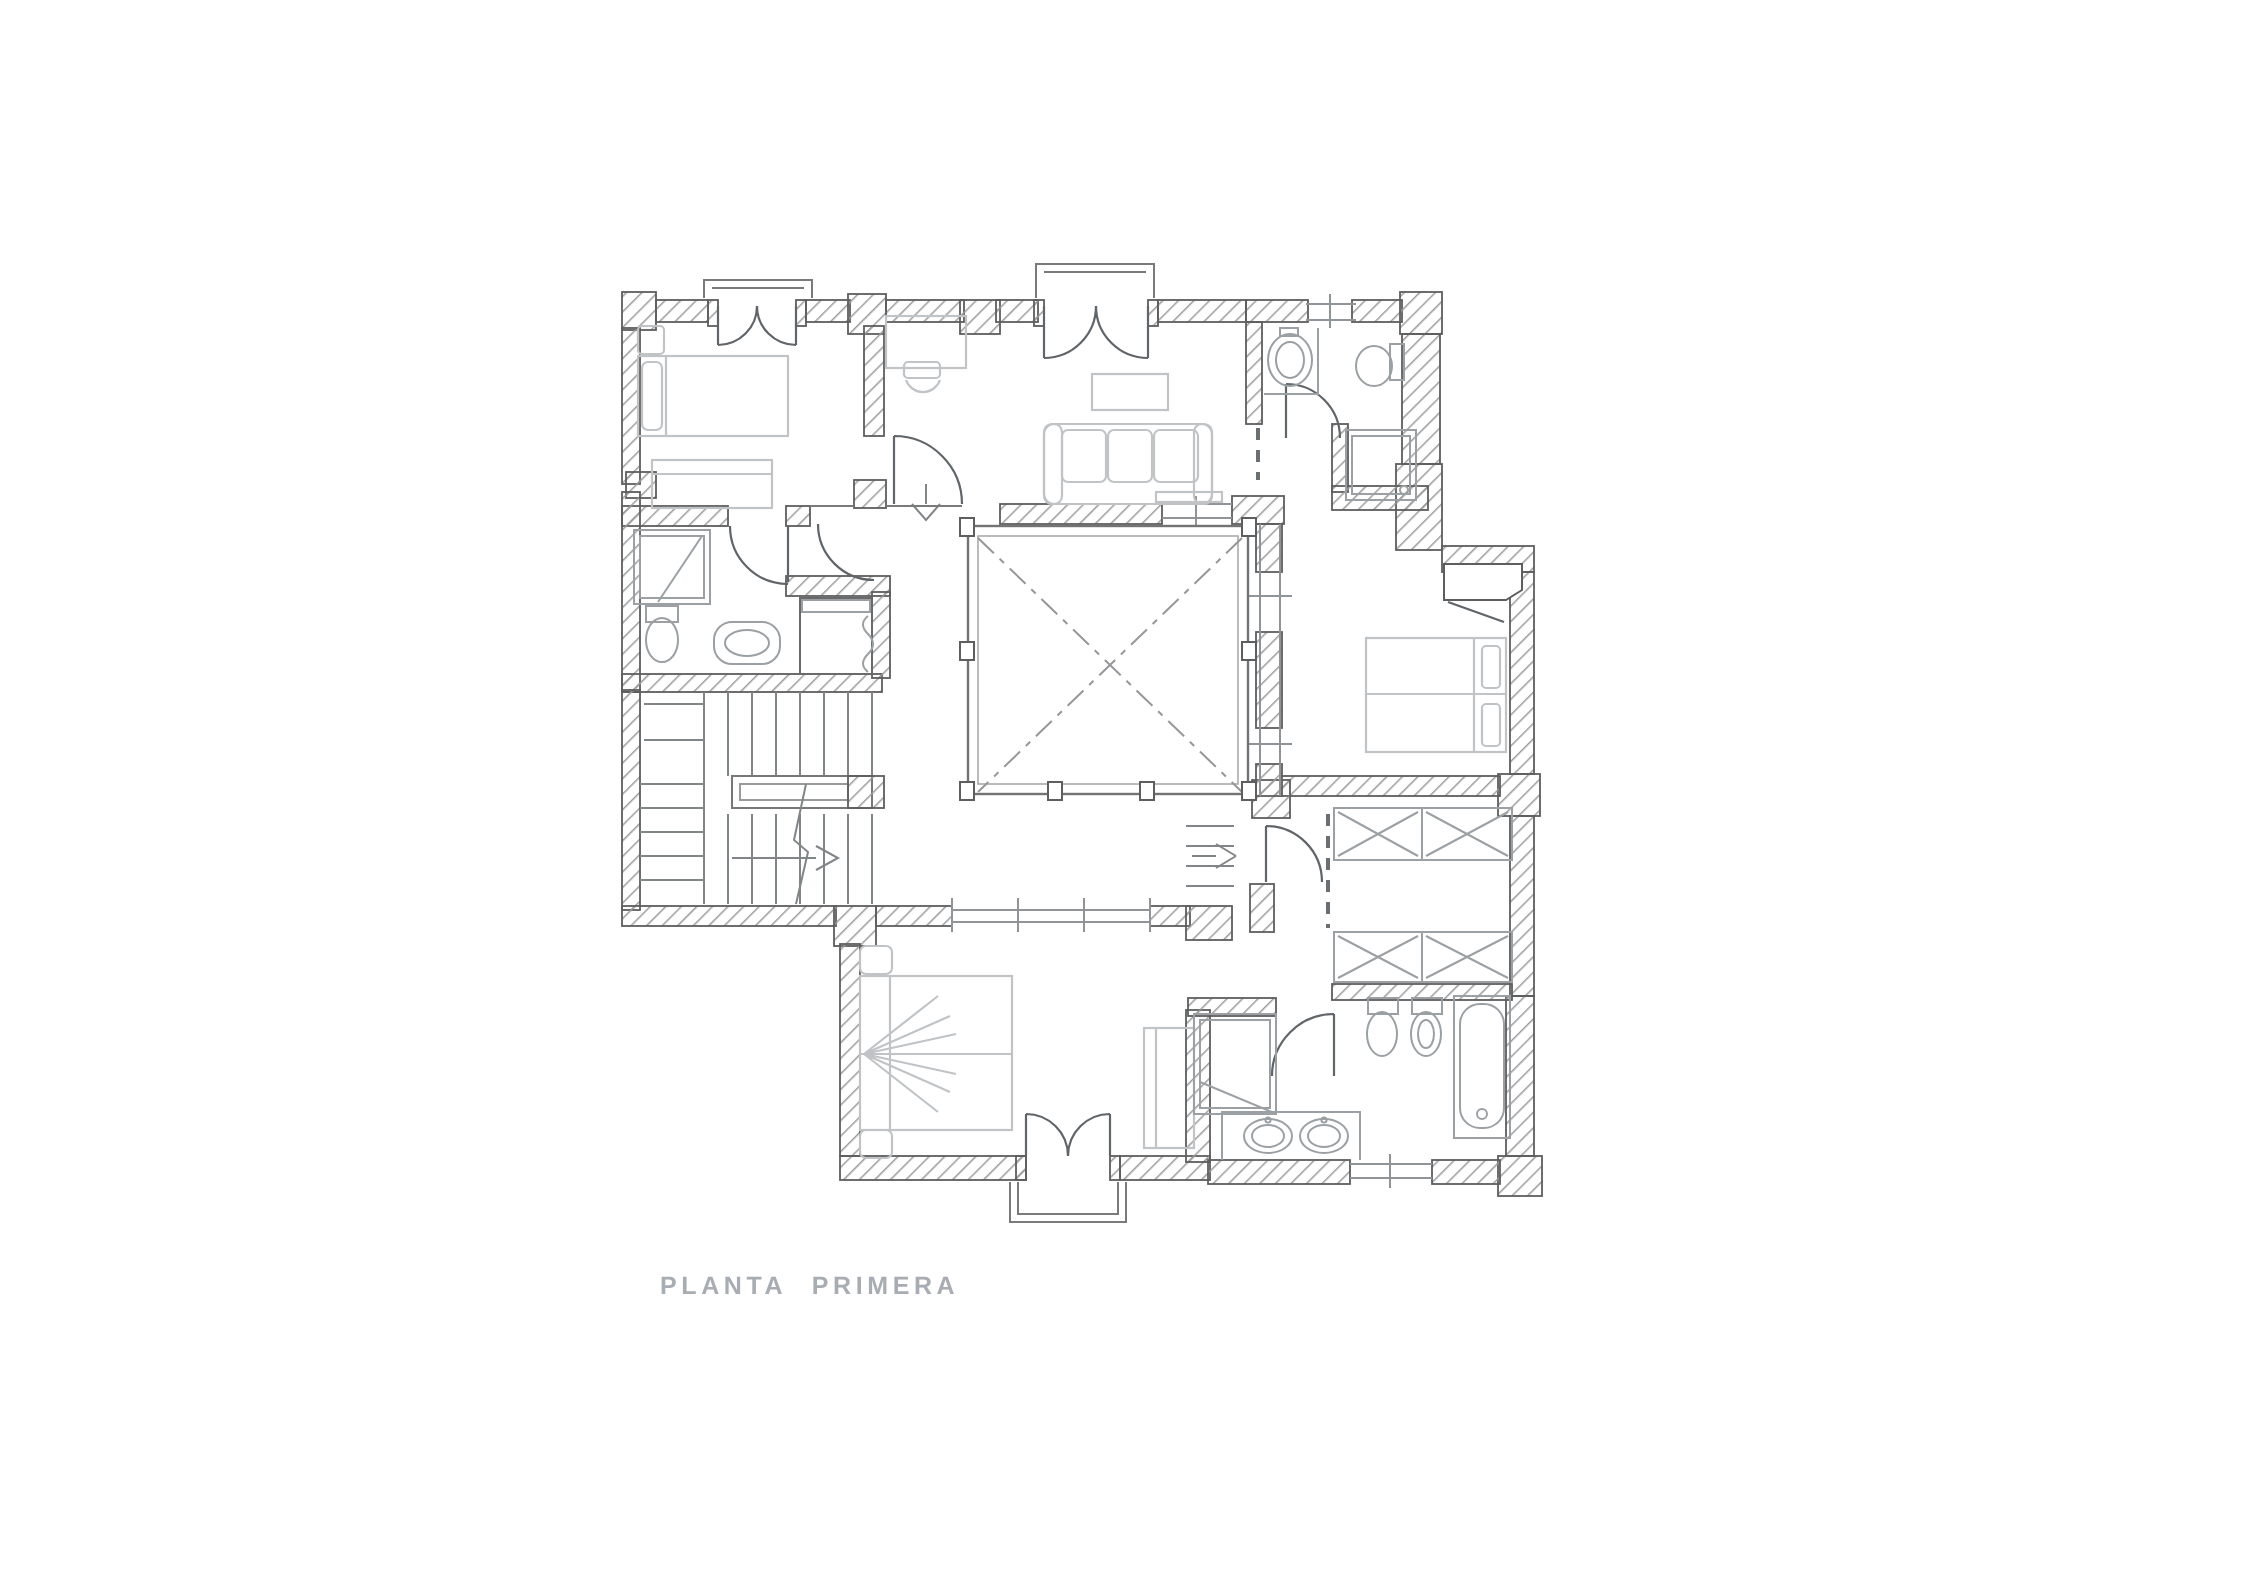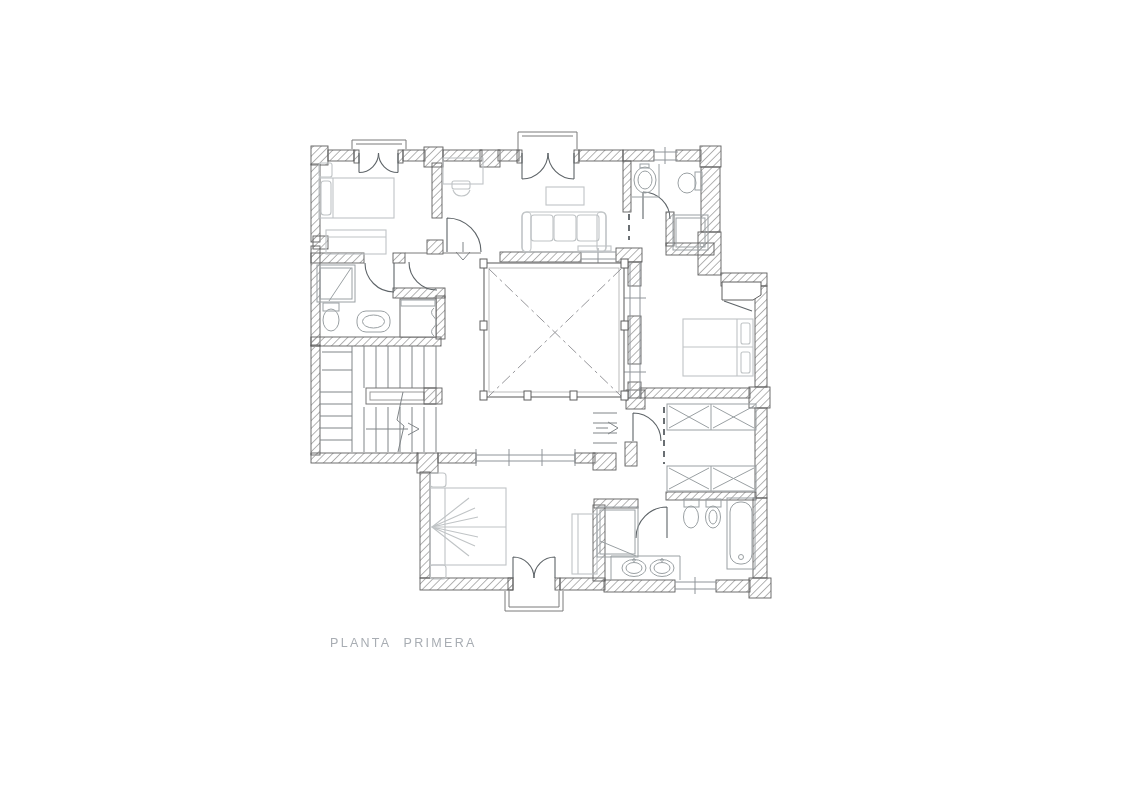--- a/index.html
+++ b/index.html
@@ -1,19 +1,19 @@
 <!DOCTYPE html>
 <html><head>
 <meta charset="utf-8">
 <style>
   html,body{margin:0;padding:0;background:#ffffff;}
   .sheet{position:relative;width:1123px;height:793px;background:#ffffff;overflow:hidden;
          font-family:"Liberation Sans", sans-serif;}
   .caption{position:absolute;left:330px;top:636px;font-size:12.5px;letter-spacing:2.3px;
-           word-spacing:7px;color:#a8adb3;font-weight:400;}
+           word-spacing:7px;color:#a8adb3;font-weight:700;}
   svg{position:absolute;left:0;top:0;}
   .wall{fill:url(#hatch);stroke:#5e5e5e;stroke-width:.9;}
   .mull{fill:#ffffff;stroke:#5e5e5e;stroke-width:1;}
   .thin{fill:none;stroke:#7a7a7a;stroke-width:1;}
   .furn{fill:none;stroke:#c0c4c6;stroke-width:1.1;}
   .fix{fill:none;stroke:#9aa0a3;stroke-width:1;}
   .door{fill:none;stroke:#5f6569;stroke-width:1.1;}
   .glass{fill:none;stroke:#8f9499;stroke-width:1;}
   .stair{fill:none;stroke:#808588;stroke-width:1;}
   .dash{fill:none;stroke:#6a6f73;stroke-width:2;stroke-dasharray:6 5;}

